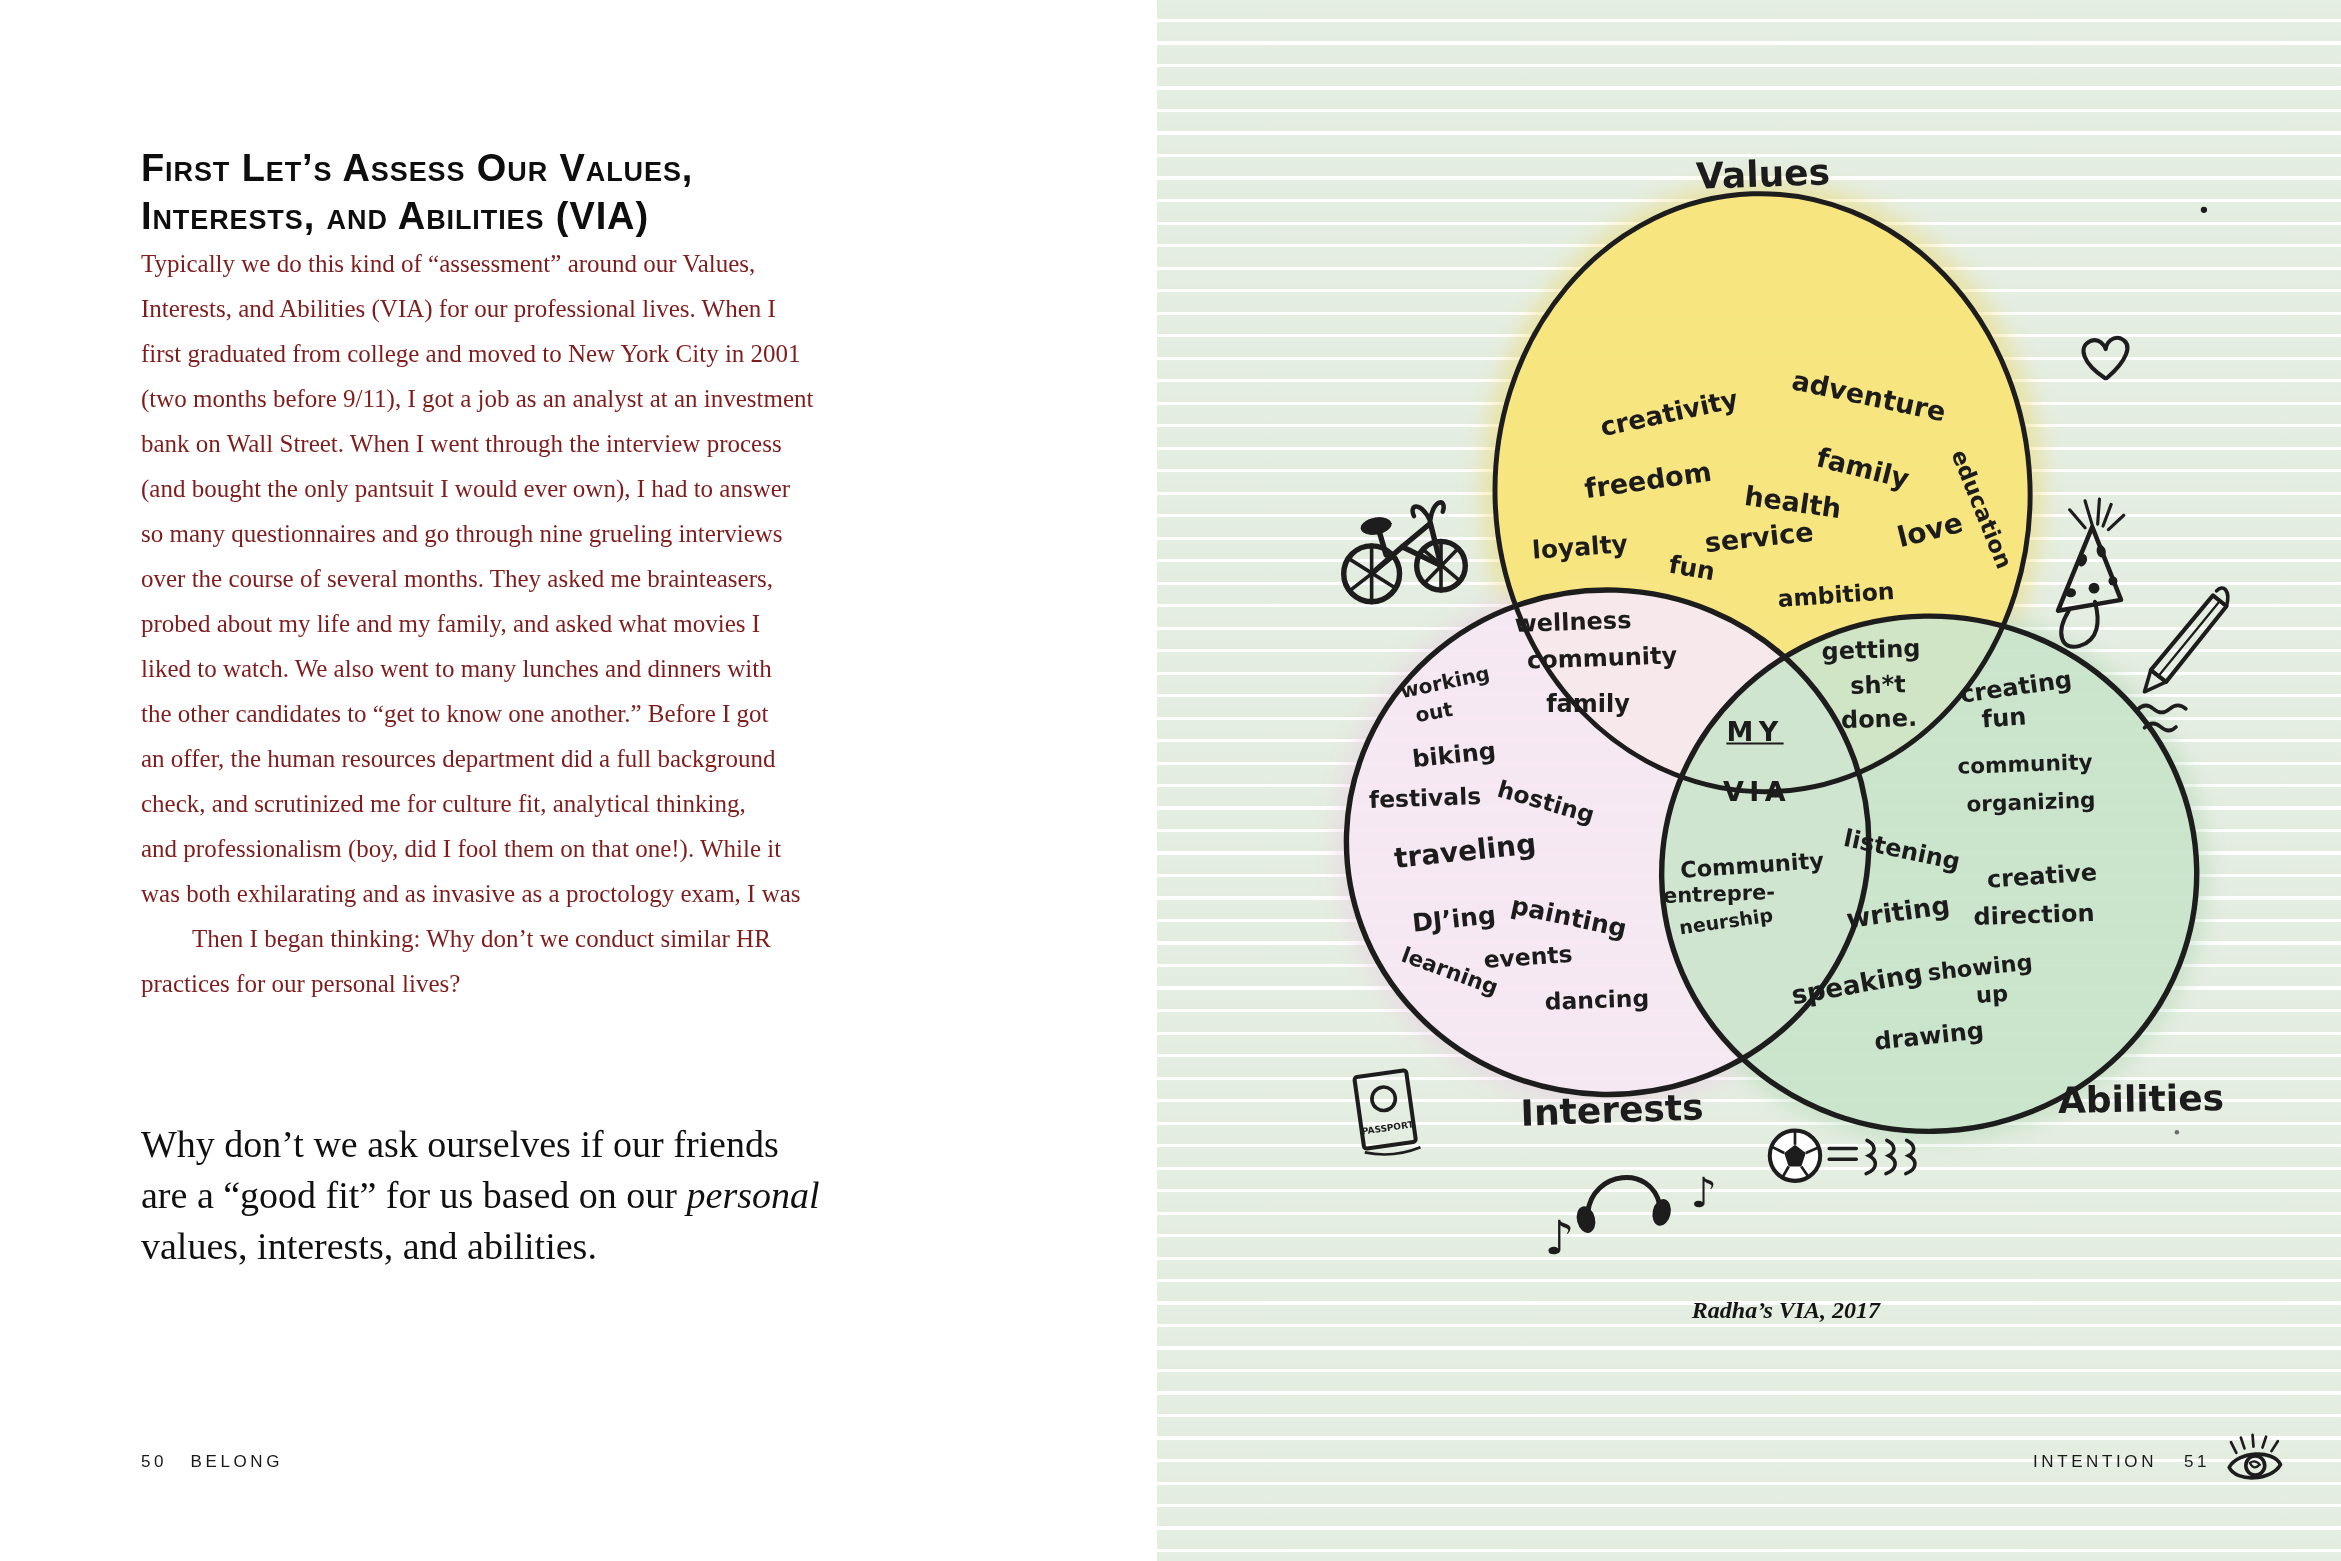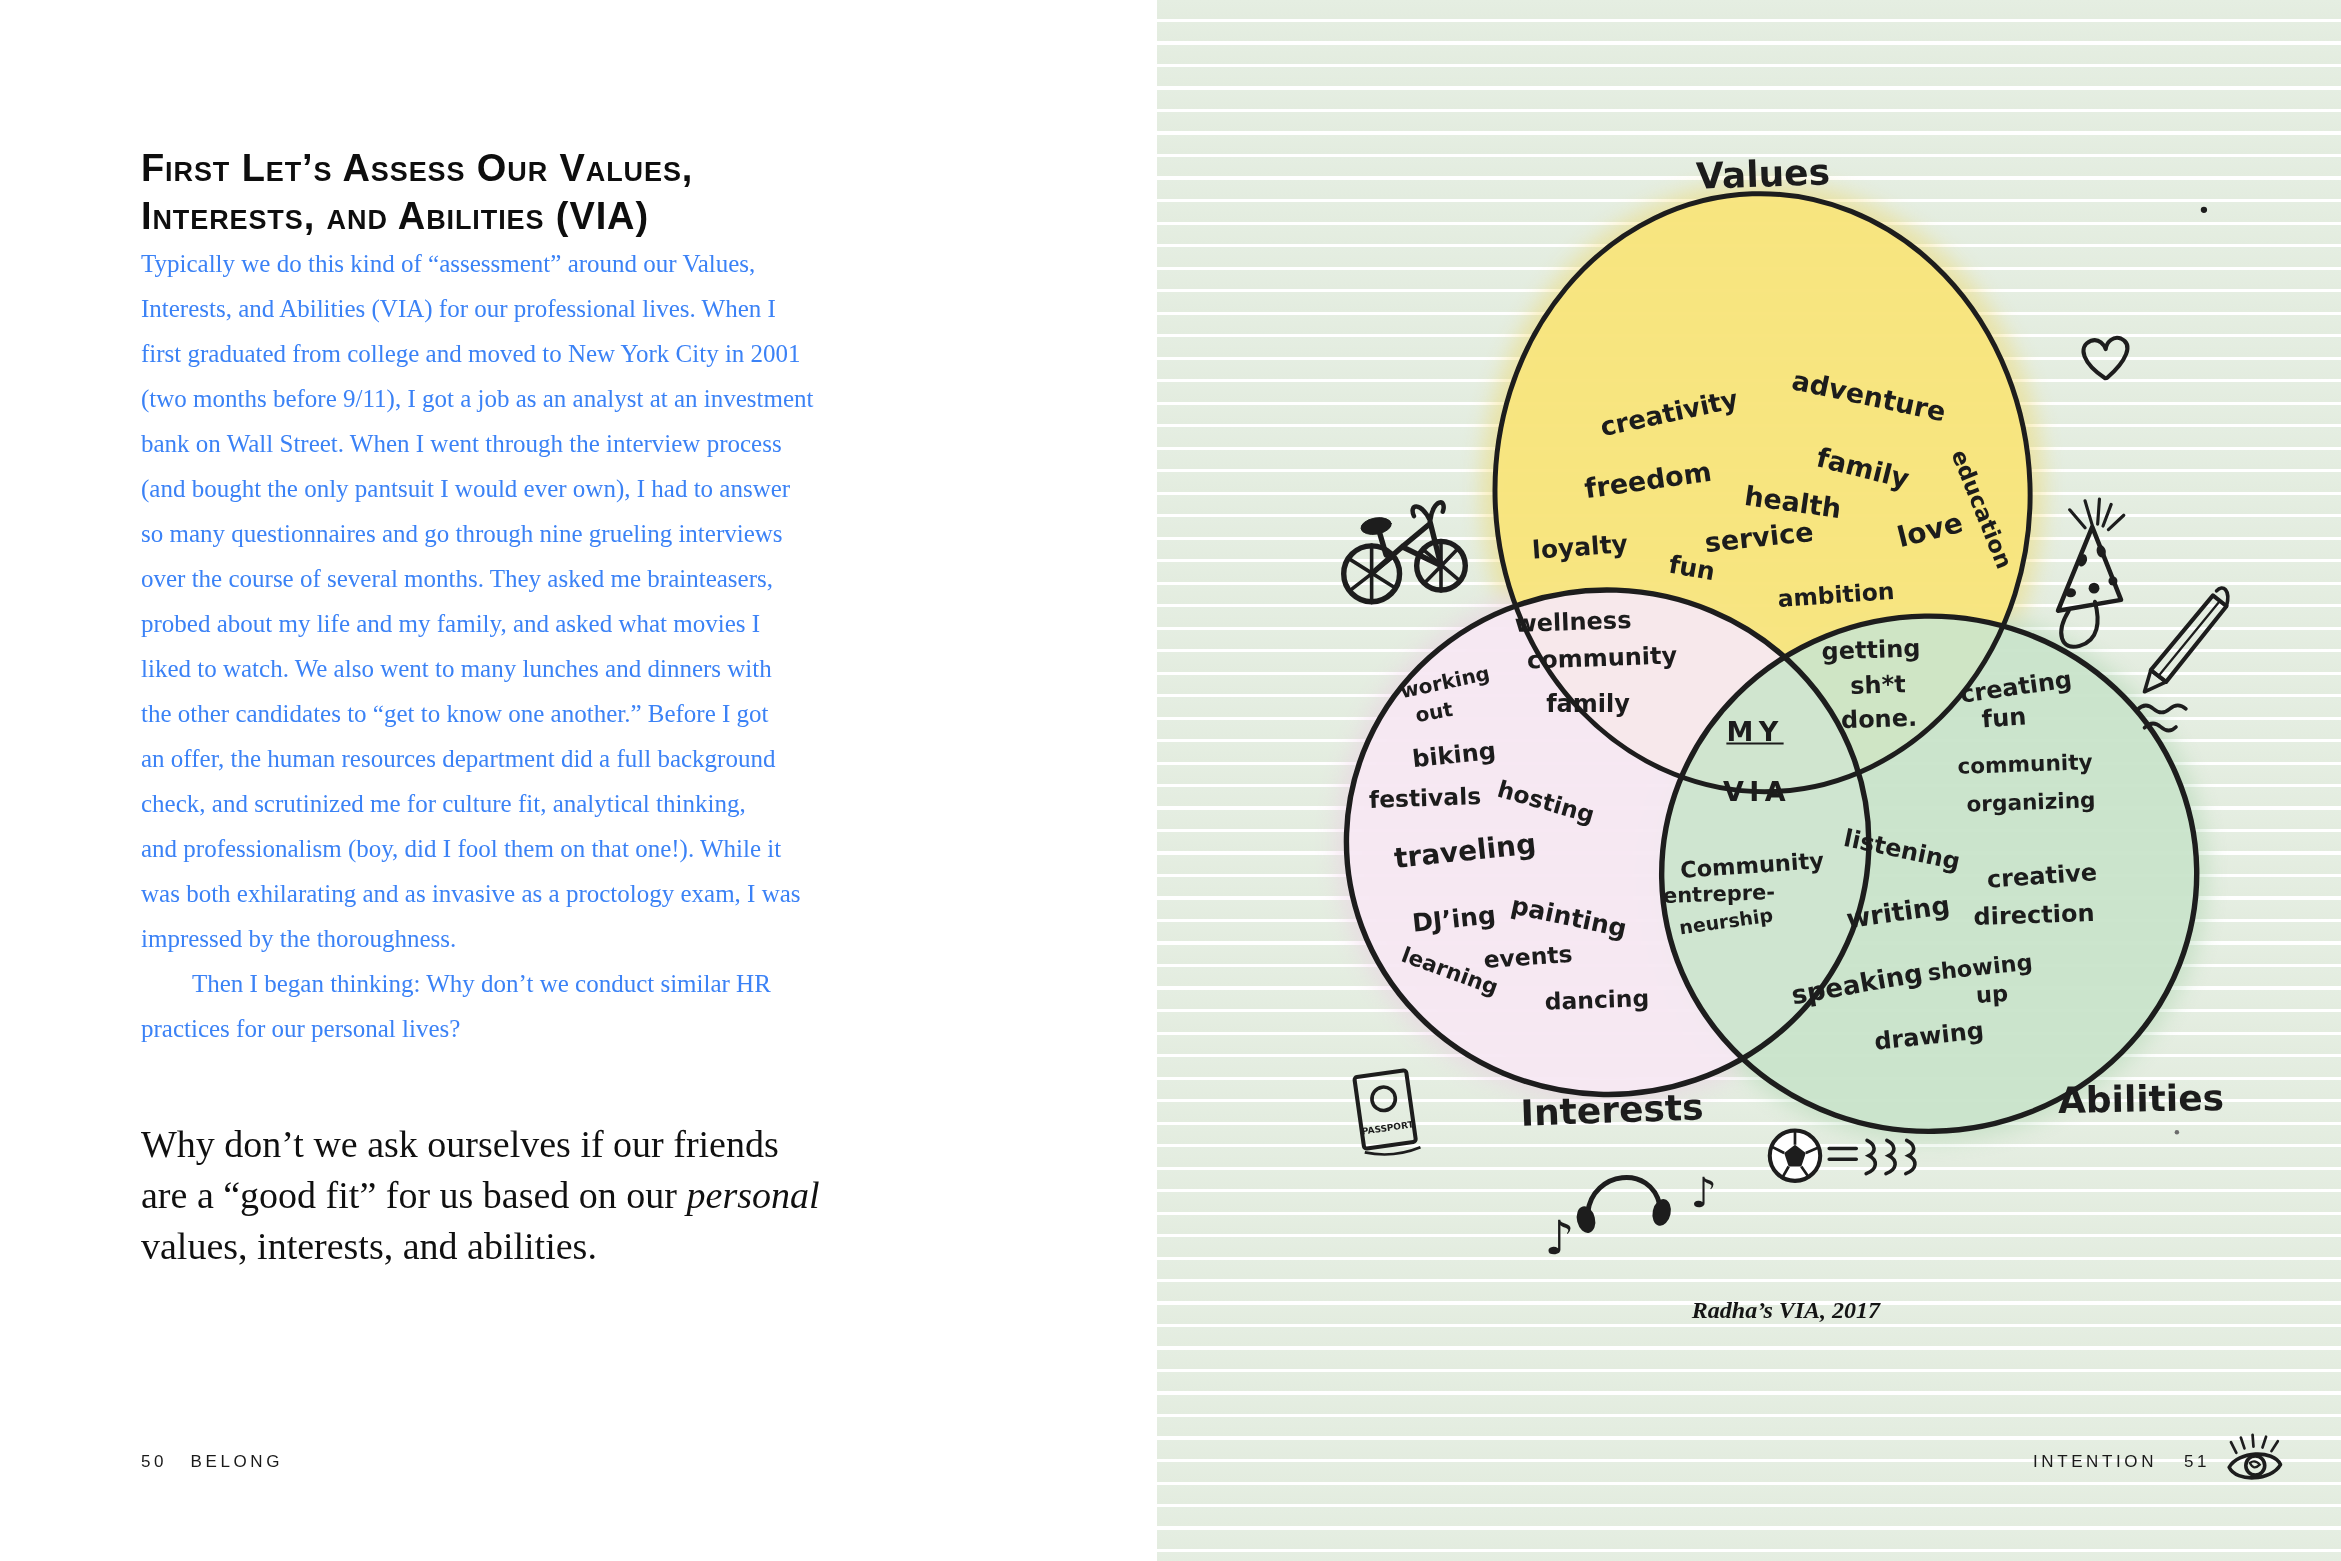--- a/index.html
+++ b/index.html
@@ -8,21 +8,21 @@
     font-family:"Liberation Serif", serif;color:#141414;overflow:hidden;
   }
   
   .left-page{position:absolute;left:0;top:0;width:923px;height:1561px;background:#ffffff;}
   .heading{
     position:absolute;left:141px;top:144px;
     font-family:"Liberation Sans", sans-serif;font-weight:700;
     font-variant:small-caps;font-size:38px;line-height:48px;
     letter-spacing:0.9px;color:#0e0e0e;
   }
-  .body-text{position:absolute;left:141px;top:241px;width:910px;font-size:25px;color:#3b82f6;}
+  .body-text{position:absolute;left:141px;top:241px;width:910px;font-size:25px;color:#7f1d1d;}
   .body-line{height:45px;line-height:45px;white-space:nowrap;}
   .body-line.indent{padding-left:51px;}
   .pullquote{
     position:absolute;left:141px;top:1119px;width:811px;
     font-size:38px;line-height:51px;color:#101010;
   }
   .pullquote .pq-line{white-space:nowrap;}
   .pullquote em{font-style:italic;}
   .footer{
     position:absolute;top:1452px;
@@ -78,21 +78,20 @@
         <div class="body-line">(and bought the only pantsuit I would ever own), I had to answer</div>
         <div class="body-line">so many questionnaires and go through nine grueling interviews</div>
         <div class="body-line">over the course of several months. They asked me brainteasers,</div>
         <div class="body-line">probed about my life and my family, and asked what movies I</div>
         <div class="body-line">liked to watch. We also went to many lunches and dinners with</div>
         <div class="body-line">the other candidates to “get to know one another.” Before I got</div>
         <div class="body-line">an offer, the human resources department did a full background</div>
         <div class="body-line">check, and scrutinized me for culture fit, analytical thinking,</div>
         <div class="body-line">and professionalism (boy, did I fool them on that one!). While it</div>
         <div class="body-line">was both exhilarating and as invasive as a proctology exam, I was</div>
-        <div class="body-line">impressed by the thoroughness.</div>
       </div>
     <div>
         <div class="body-line indent">Then I began thinking: Why don’t we conduct similar HR</div>
         <div class="body-line">practices for our personal lives?</div>
       </div>
   </div>
 
   <div class="pullquote">
     <div class="pq-line">Why don’t we ask ourselves if our friends</div>
     <div class="pq-line"><span>are a “good fit” for us based on our </span><em>personal</em></div>

